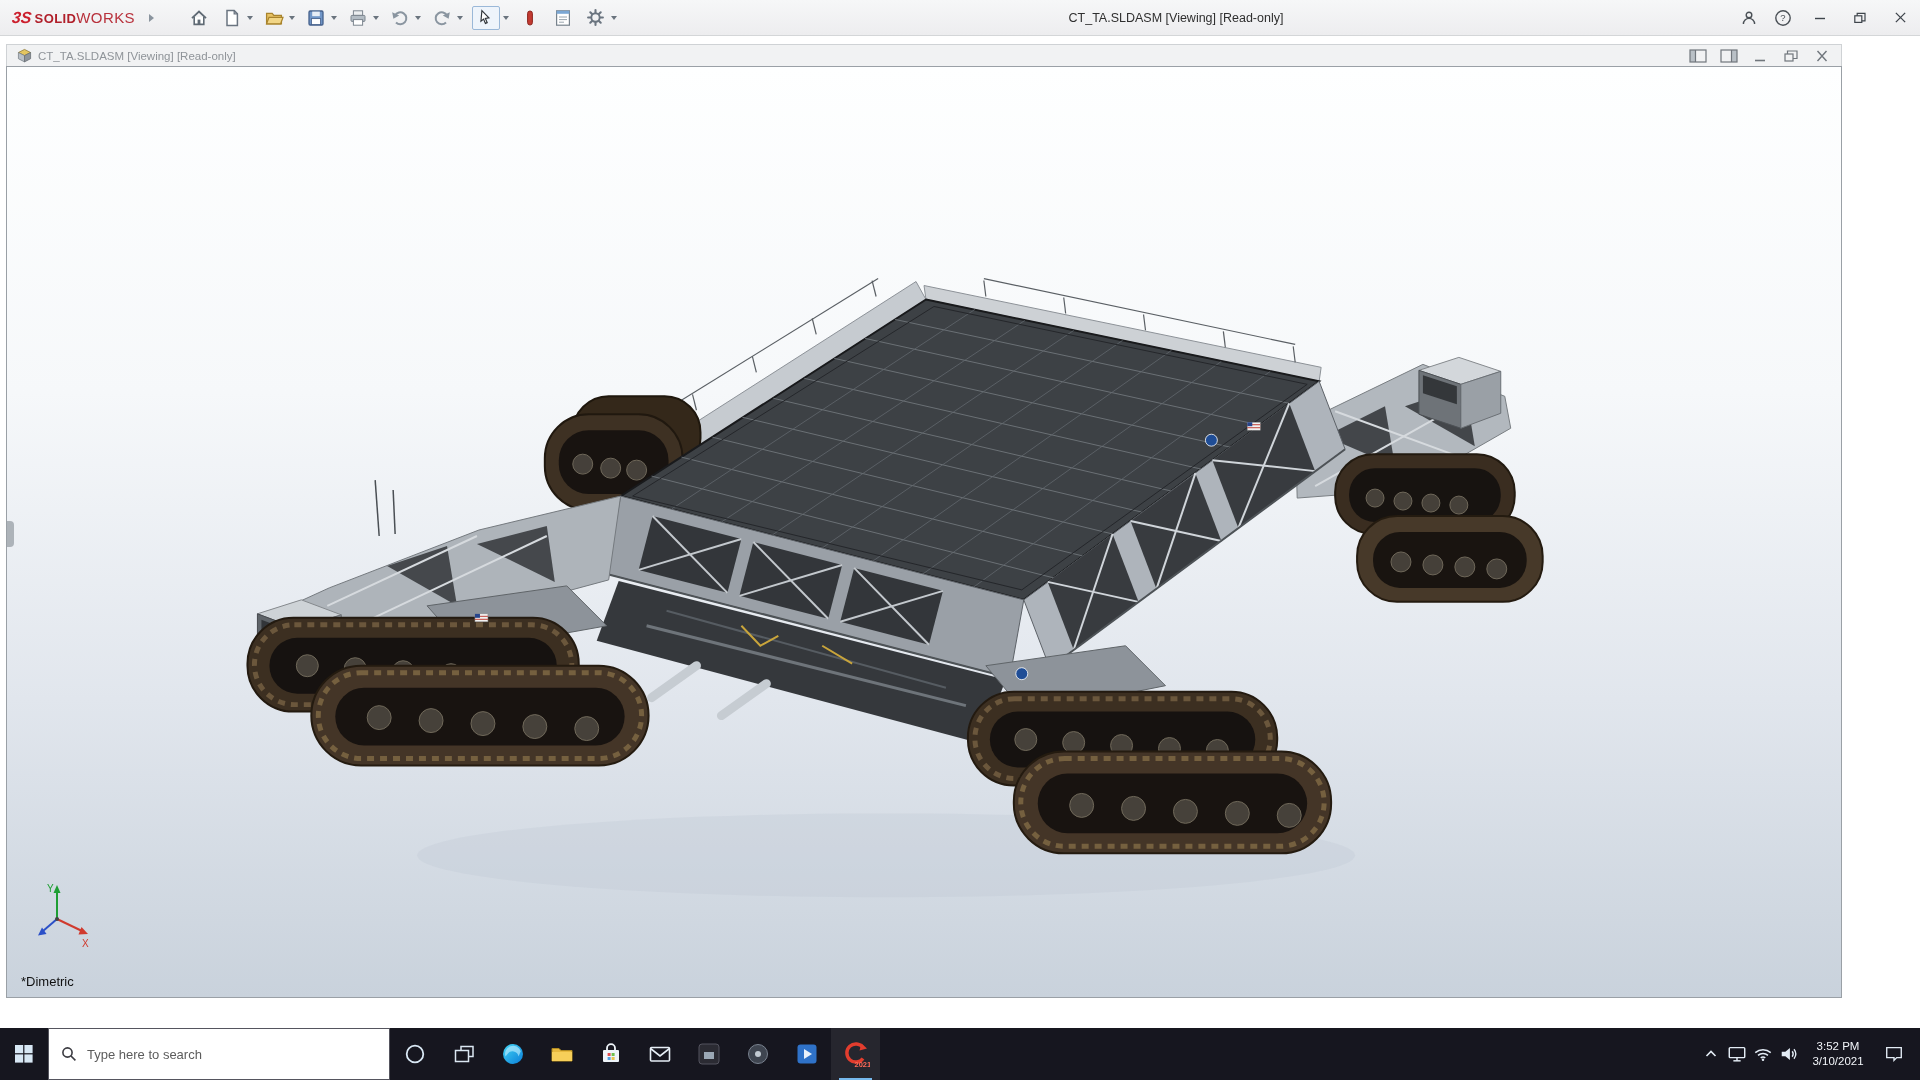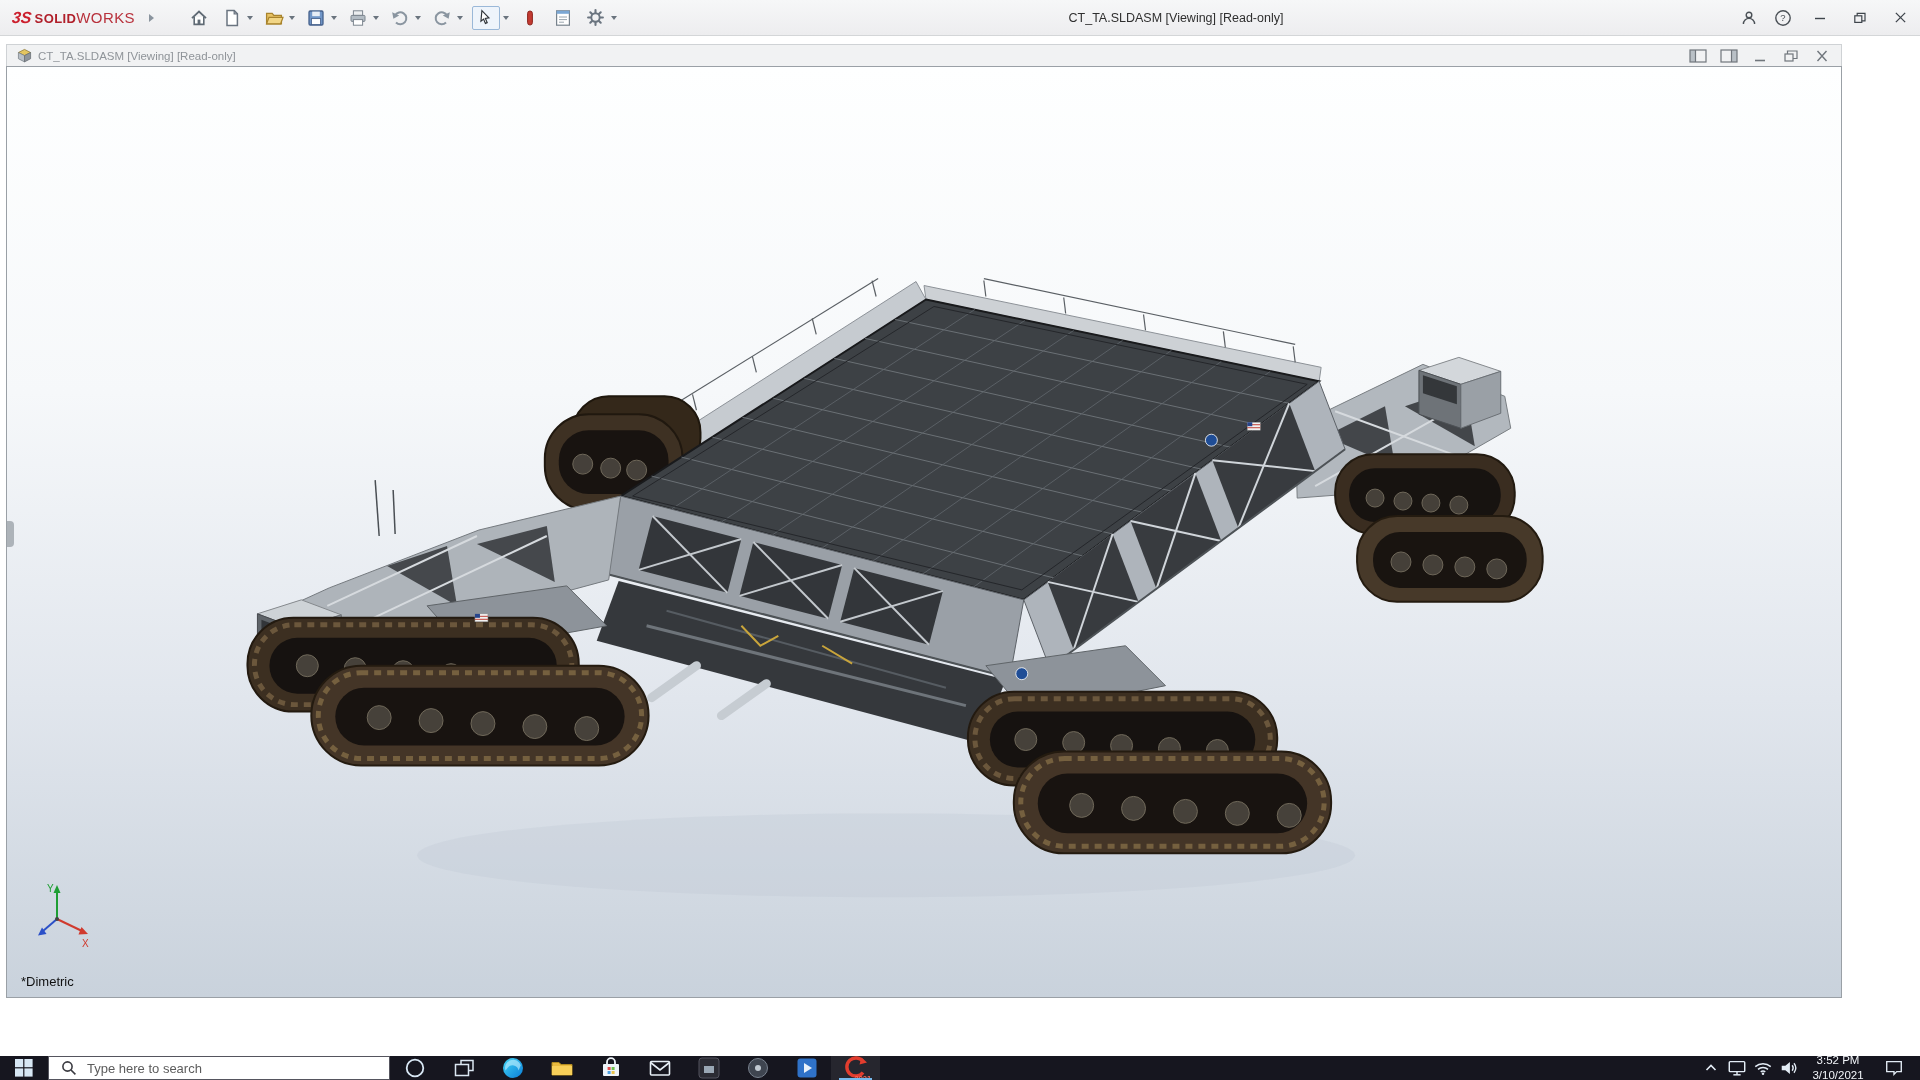--- a/index.html
+++ b/index.html
@@ -37,21 +37,21 @@
 
   .viewport { position:relative; height:932px; border:1px solid #9aa0a6;
               background:linear-gradient(180deg,#feffff 0%,#f6f8fa 35%,#e1e6ed 68%,#c9d2dc 100%); }
   .model-svg { position:absolute; left:0; top:0; width:100%; height:100%; }
   .splitter { position:absolute; left:0; top:454px; width:7px; height:26px; background:#adb3b9;
               border-radius:0 4px 4px 0; }
   .triad { position:absolute; left:20px; bottom:44px; }
   .view-label { position:absolute; left:14px; bottom:8px; font-size:13px; color:#111; }
 
   
-  .taskbar { position:absolute; left:0; bottom:0; width:1920px; height:24px; background:#16161f;
+  .taskbar { position:absolute; left:0; bottom:0; width:1920px; height:52px; background:#16161f;
              display:flex; align-items:stretch; }
   .start { width:48px; display:flex; align-items:center; justify-content:center; }
   .searchbox { width:342px; background:#ffffff; border:1px solid #55555e; display:flex; align-items:center;
                padding-left:12px; gap:10px; }
   .searchbox input { border:none; outline:none; font-size:13px; color:#333; width:260px;
                      font-family:"Liberation Sans","DejaVu Sans",sans-serif; background:transparent; }
   .searchbox input::placeholder { color:#5c5c5c; opacity:1; }
   .app { width:49px; display:flex; align-items:center; justify-content:center; position:relative; }
   .app.active { background:rgba(255,255,255,.07); }
   .app.active::after { content:""; position:absolute; bottom:0; left:8px; right:8px; height:2.5px; background:#76b9ed; }

